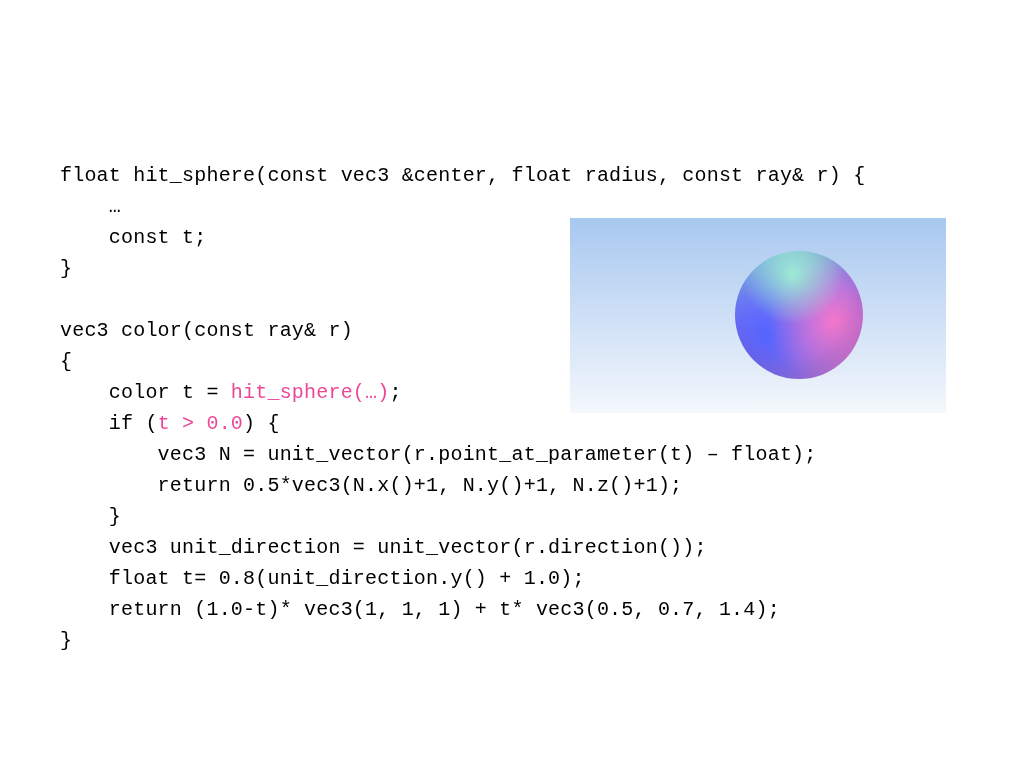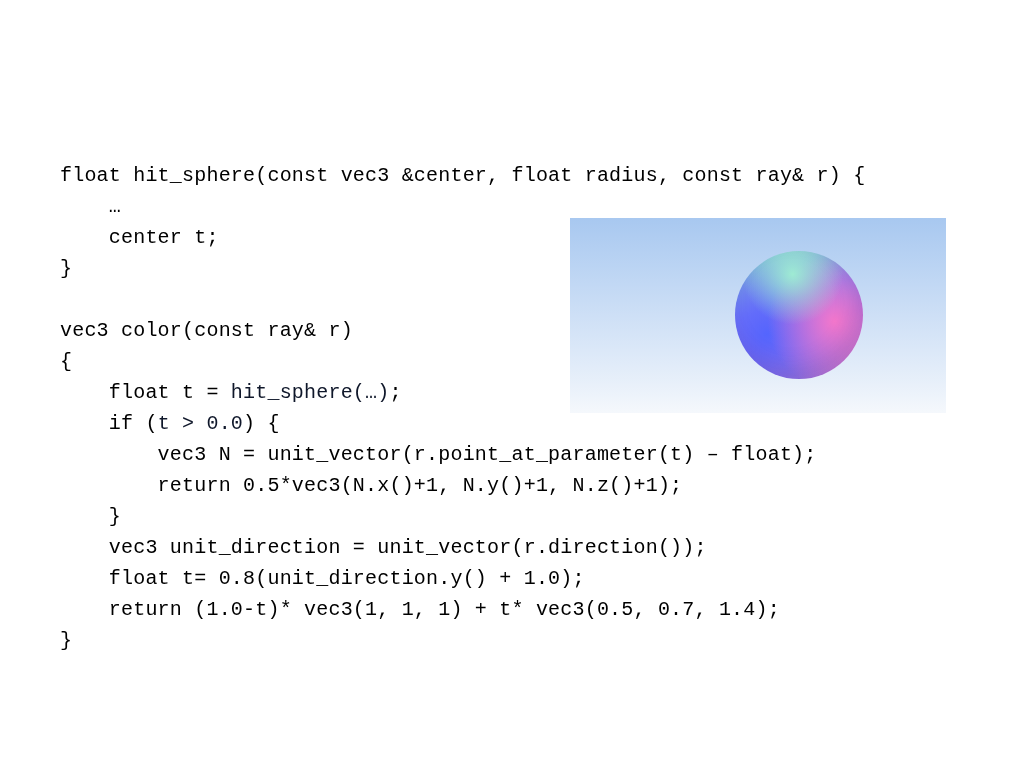--- a/index.html
+++ b/index.html
@@ -18,21 +18,21 @@
     width: 1024px;
     height: 768px;
     box-sizing: border-box;
     padding: 160px 60px 0 60px;
   }
   .code {
     white-space: pre;
     letter-spacing: 0.2px;
   }
   .red {
-    color: #0f172a;
+    color: #ec4899;
   }
   .render-img {
     position: absolute;
     top: 218px;
     left: 570px;
     width: 376px;
     height: 195px;
     background: linear-gradient(to bottom, #a8c8f0, #e8f0fa 85%, #f5f8fc);
   }
   .sphere {
@@ -50,26 +50,26 @@
     box-shadow: inset -8px -12px 20px rgba(40,40,120,0.15);
   }
 </style>
 </head>
 <body>
 
 <div class="slide">
 
 <div class="code"><span>float hit_sphere(const vec3 &amp;center, float radius, const ray&amp; r) {</span>
 <span>    …</span>
-<span>    center t;</span>
+<span>    const t;</span>
 <span>}</span>
 <span></span>
 <span>vec3 color(const ray&amp; r)</span>
 <span>{</span>
-<span>    float t = </span><span class="red">hit_sphere(…)</span><span>;</span>
+<span>    color t = </span><span class="red">hit_sphere(…)</span><span>;</span>
 <span>    if (</span><span class="red">t &gt; 0.0</span><span>) {</span>
 <span>        vec3 N = unit_vector(r.point_at_parameter(t) – float);</span>
 <span>        return 0.5*vec3(N.x()+1, N.y()+1, N.z()+1);</span>
 <span>    }</span>
 <span>    vec3 unit_direction = unit_vector(r.direction());</span>
 <span>    float t= 0.8(unit_direction.y() + 1.0);</span>
 <span>    return (1.0-t)* vec3(1, 1, 1) + t* vec3(0.5, 0.7, 1.4);</span>
 <span>}</span></div>
 
   <div class="render-img">

